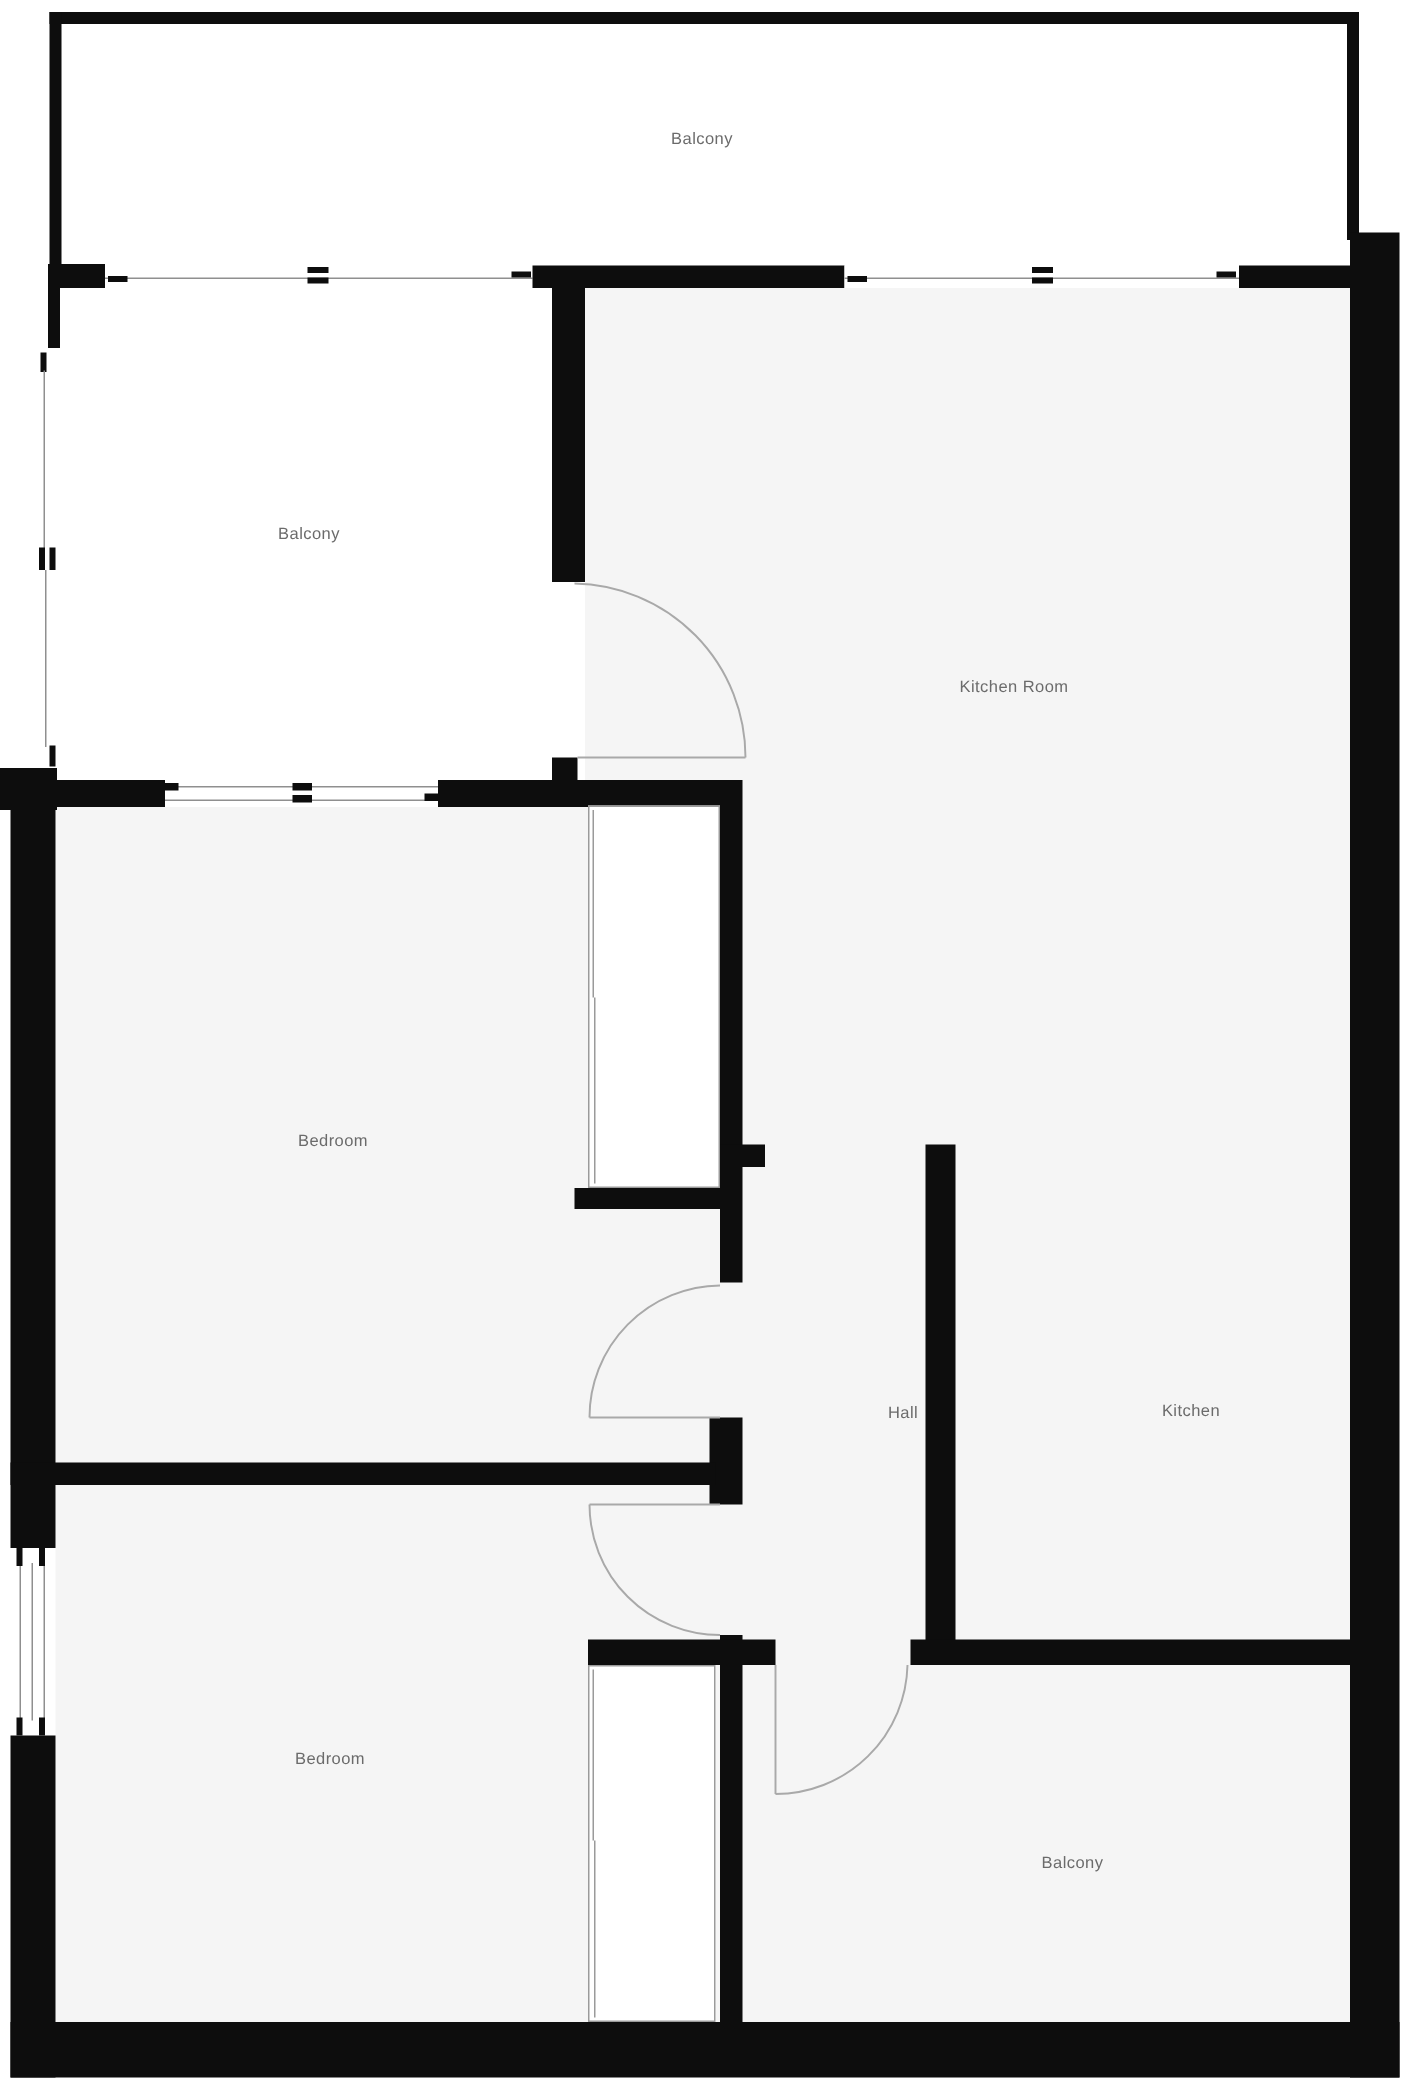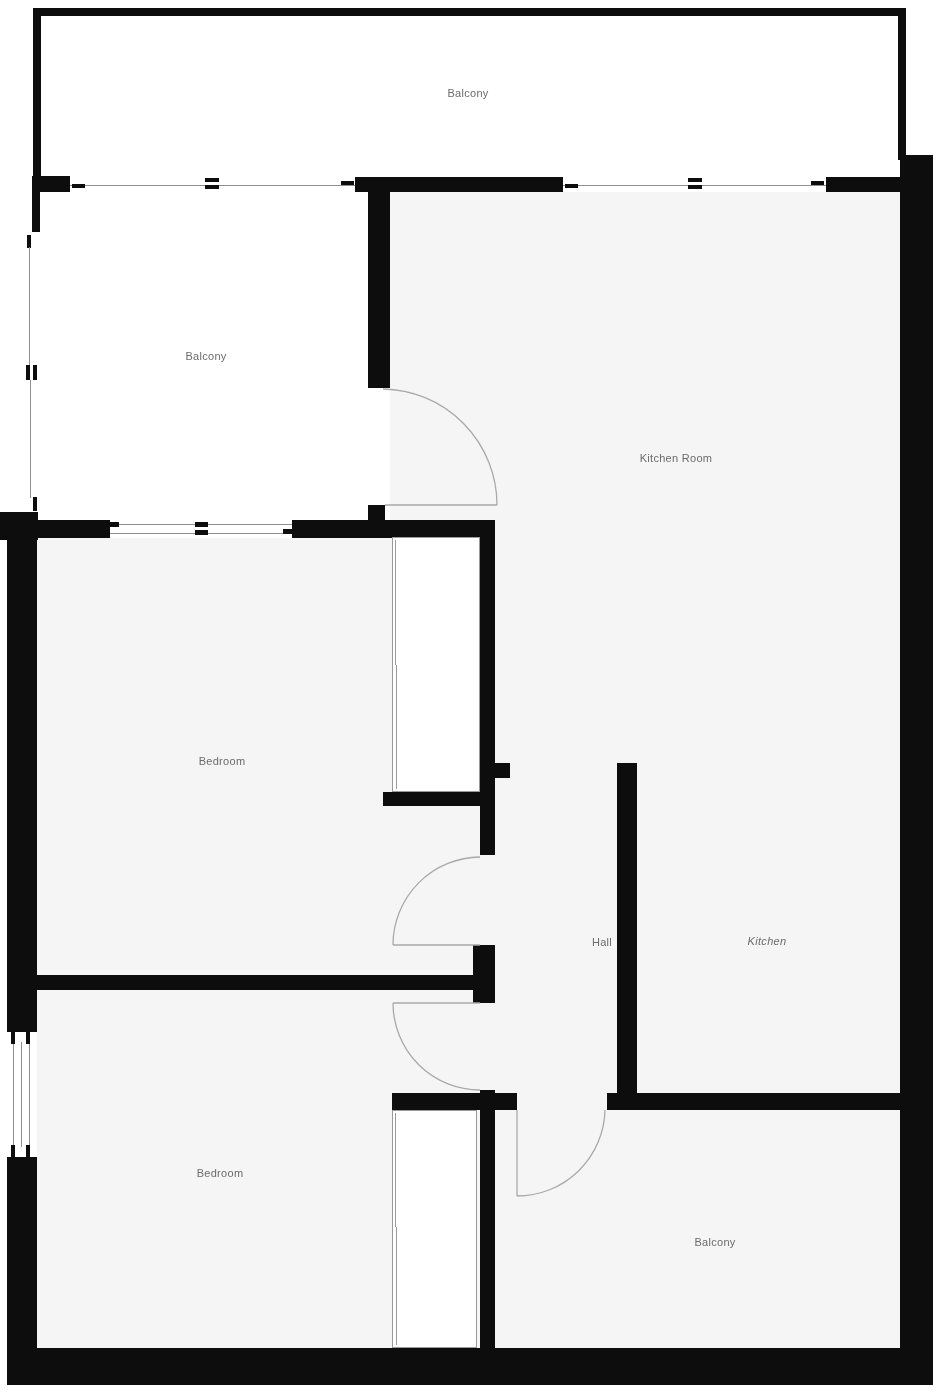--- a/index.html
+++ b/index.html
@@ -143,17 +143,17 @@
 
     <path d="M 605 1110 A 88 88 0 0 1 517 1196" fill="none" stroke="#a9a9a9" stroke-width="1.3"></path>
     <line x1="517" y1="1110" x2="517" y2="1196" stroke="#a9a9a9" stroke-width="1.3"></line>
   </svg>
 
   <div class="room-label" style="left:468px;top:93px;">Balcony</div>
   <div class="room-label" style="left:206px;top:356px;">Balcony</div>
   <div class="room-label" style="left:676px;top:458px;">Kitchen Room</div>
   <div class="room-label" style="left:222px;top:761px;">Bedroom</div>
   <div class="room-label" style="left:557px;top:942px;margin-left:45px;">Hall</div>
-  <div class="room-label" style="left:767px;top:941px;font-style:italic;">Kitchen</div>
+  <div class="room-label" style="left:794px;top:941px;">Kitchen</div>
   <div class="room-label" style="left:220px;top:1173px;">Bedroom</div>
   <div class="room-label" style="left:715px;top:1242px;">Balcony</div>
 
 </div>
 
 </body></html>

